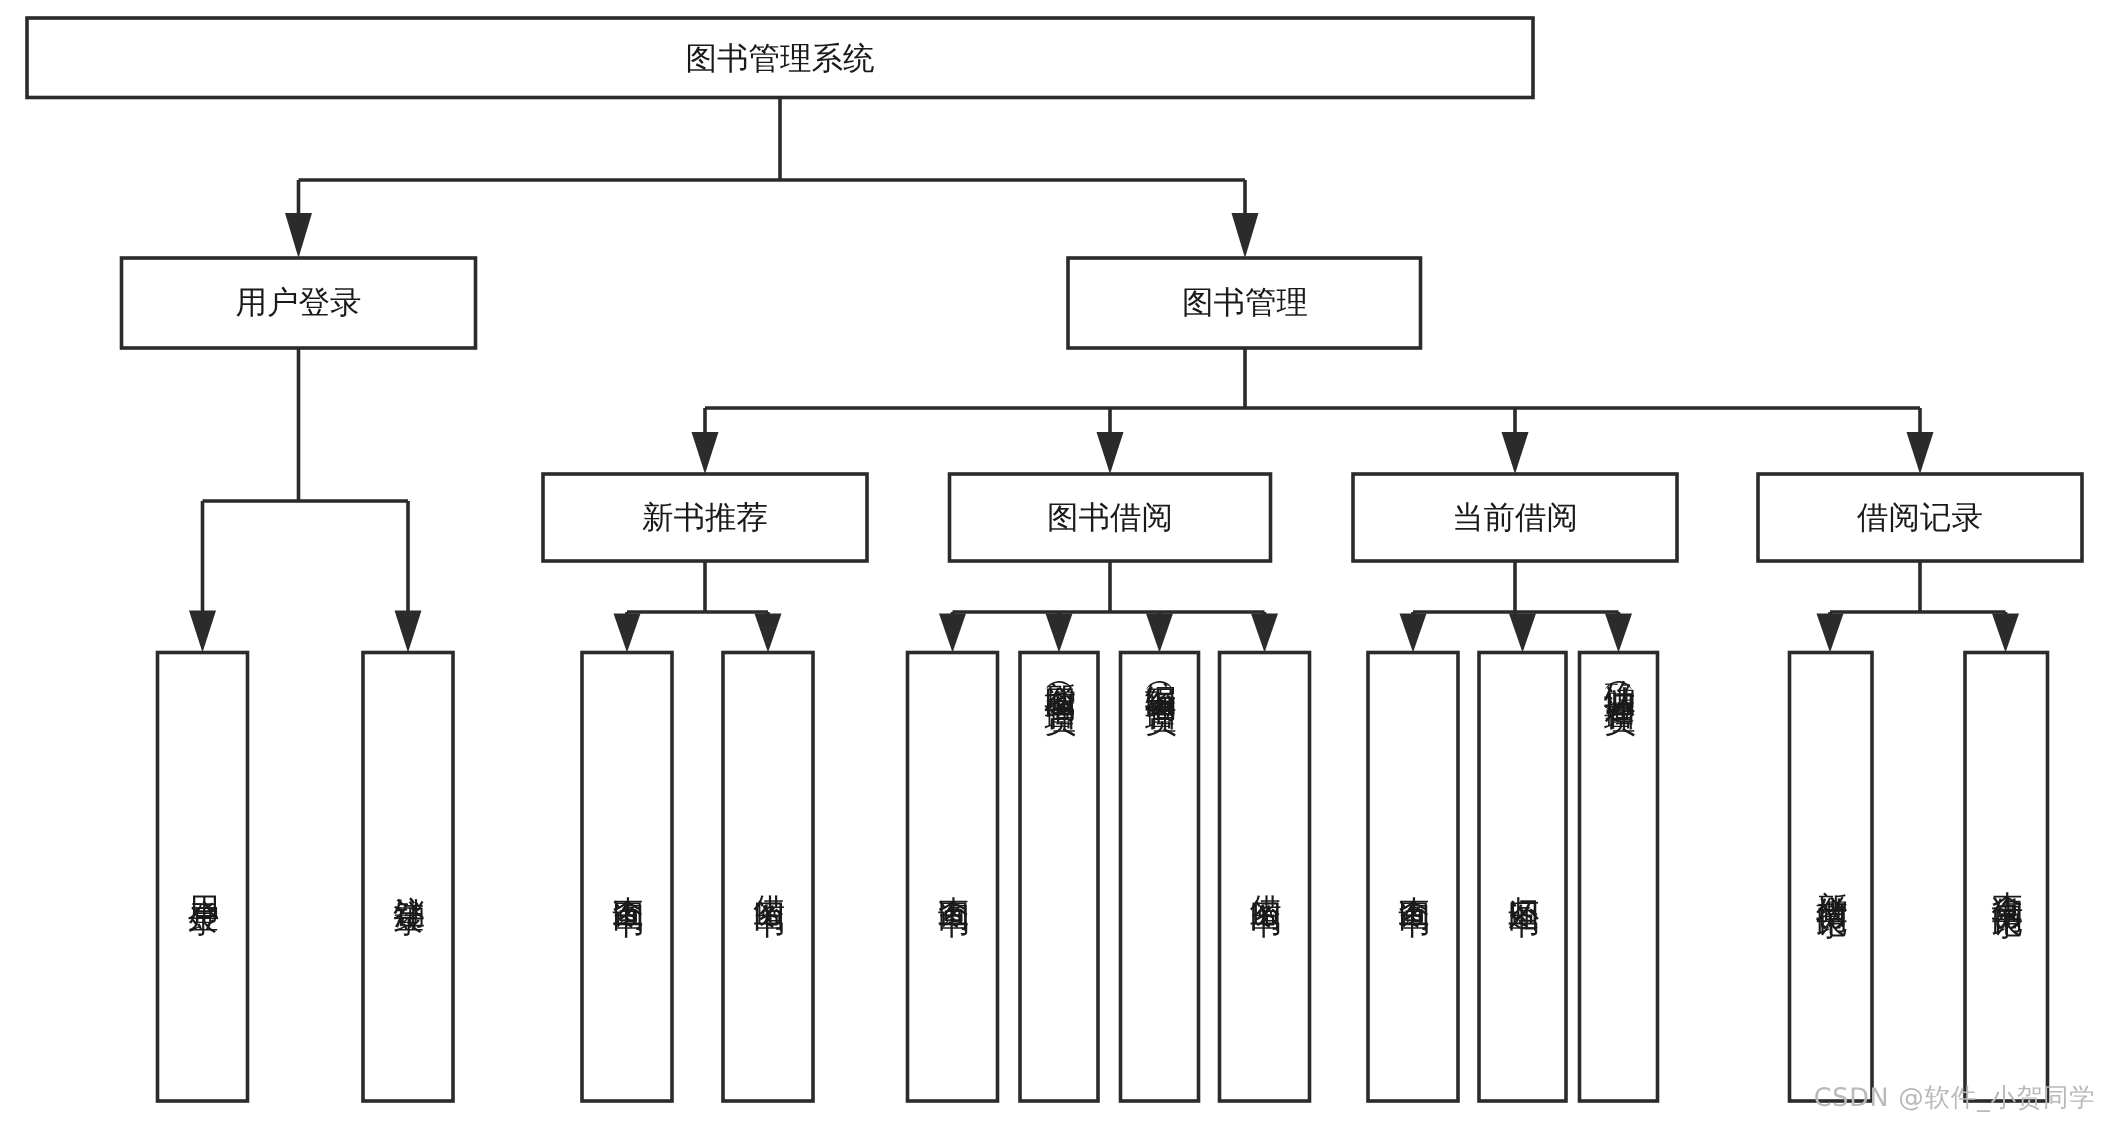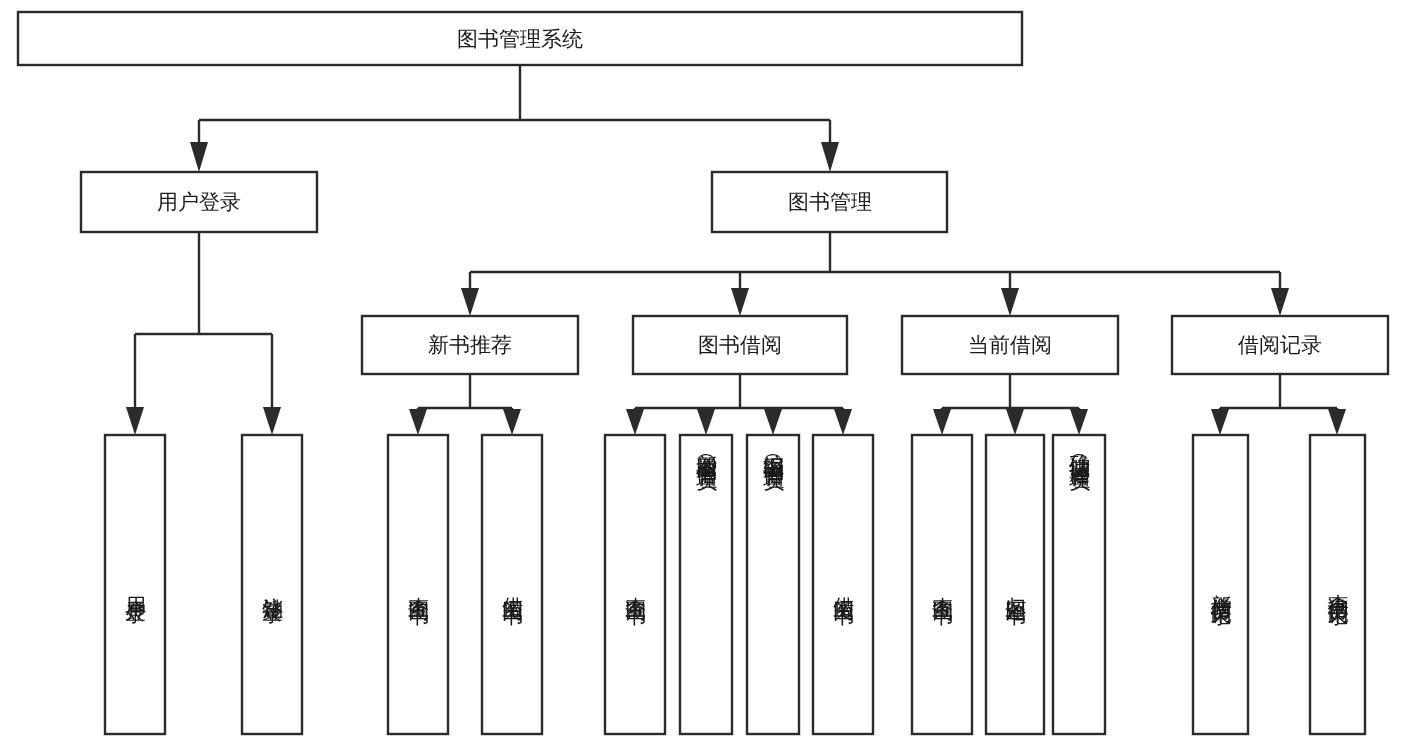--- a/index.html
+++ b/index.html
@@ -192,14 +192,15 @@
   <div class="leaf-label" style="left:912px; top:435px; width:60px; height:299px;">查询图书</div>
 
   <div class="leaf-label" style="left:986px; top:435px; width:58px; height:299px;">归还图书</div>
 
   <div class="leaf-label" style="left:1053px; top:437px; width:52px; height:295px; justify-content:flex-start;">确认归还（管理员）</div>
 
   <div class="leaf-label" style="left:1193px; top:435px; width:55px; height:299px;">新增借阅记录</div>
 
   <div class="leaf-label" style="left:1310px; top:435px; width:55px; height:299px;">查询借阅记录</div>
 
+  <div class="watermark">CSDN @软件_小贺同学</div>
 
 </div>
 
 </body></html>

